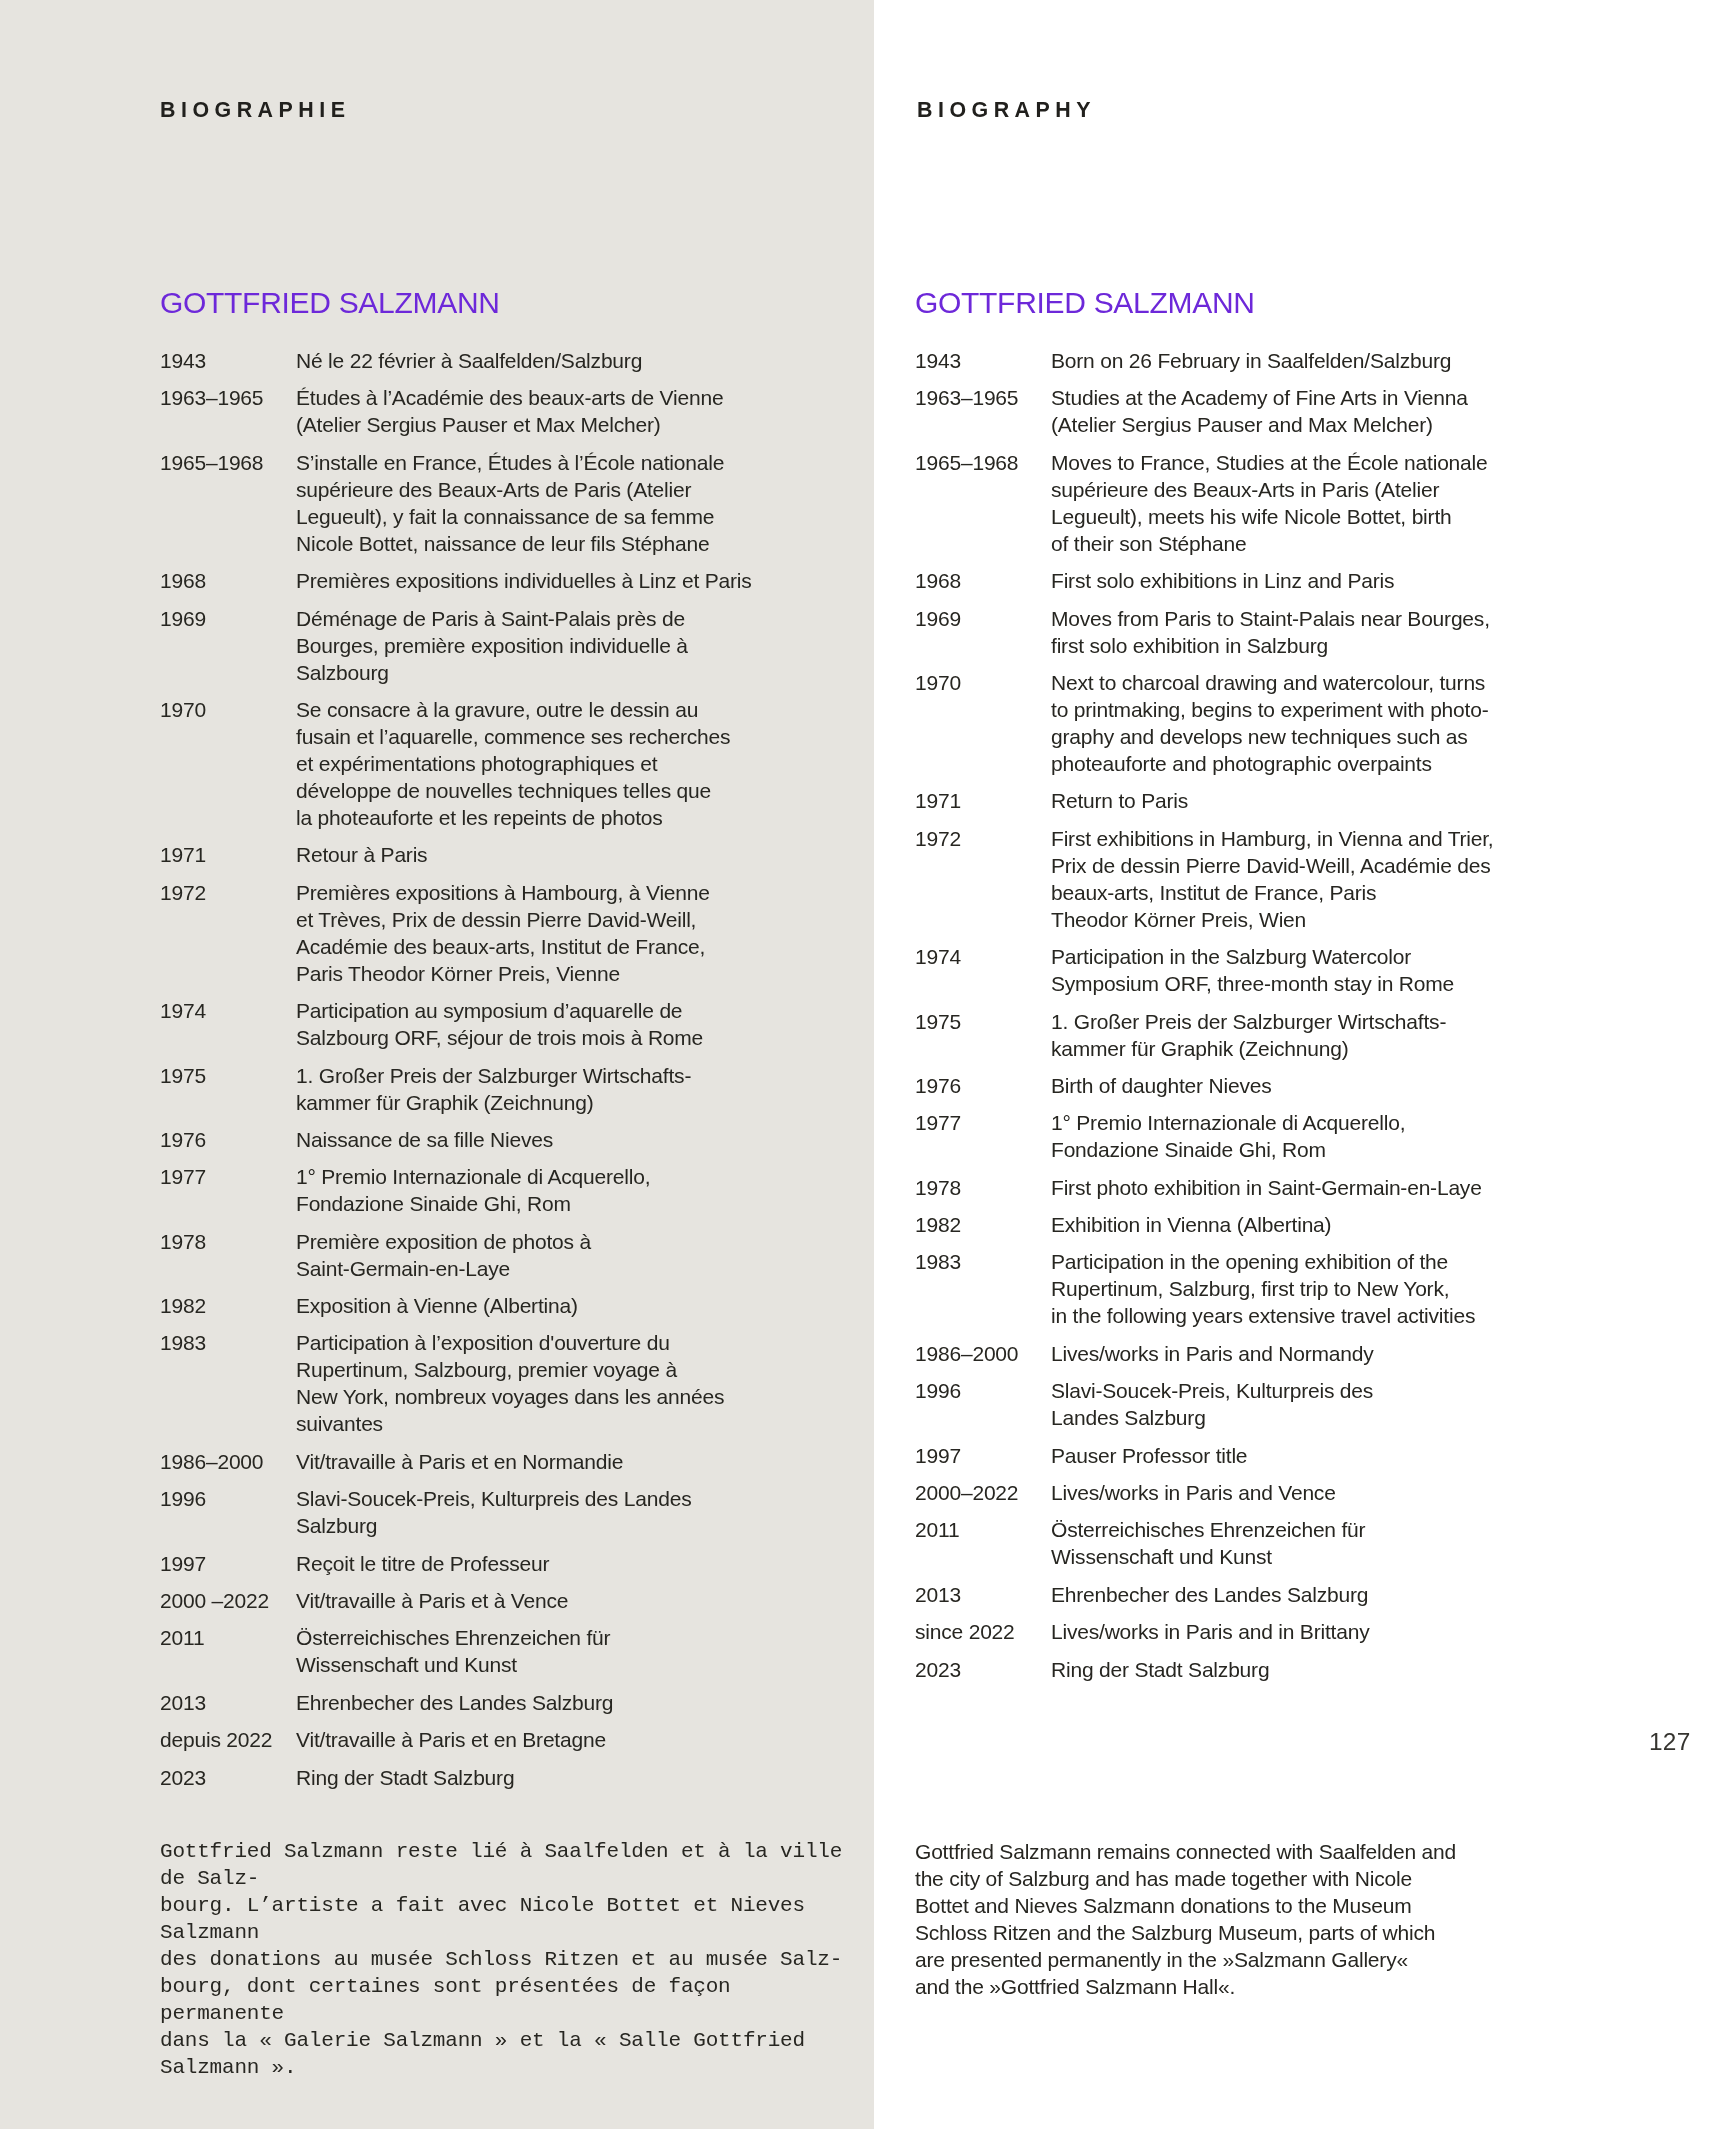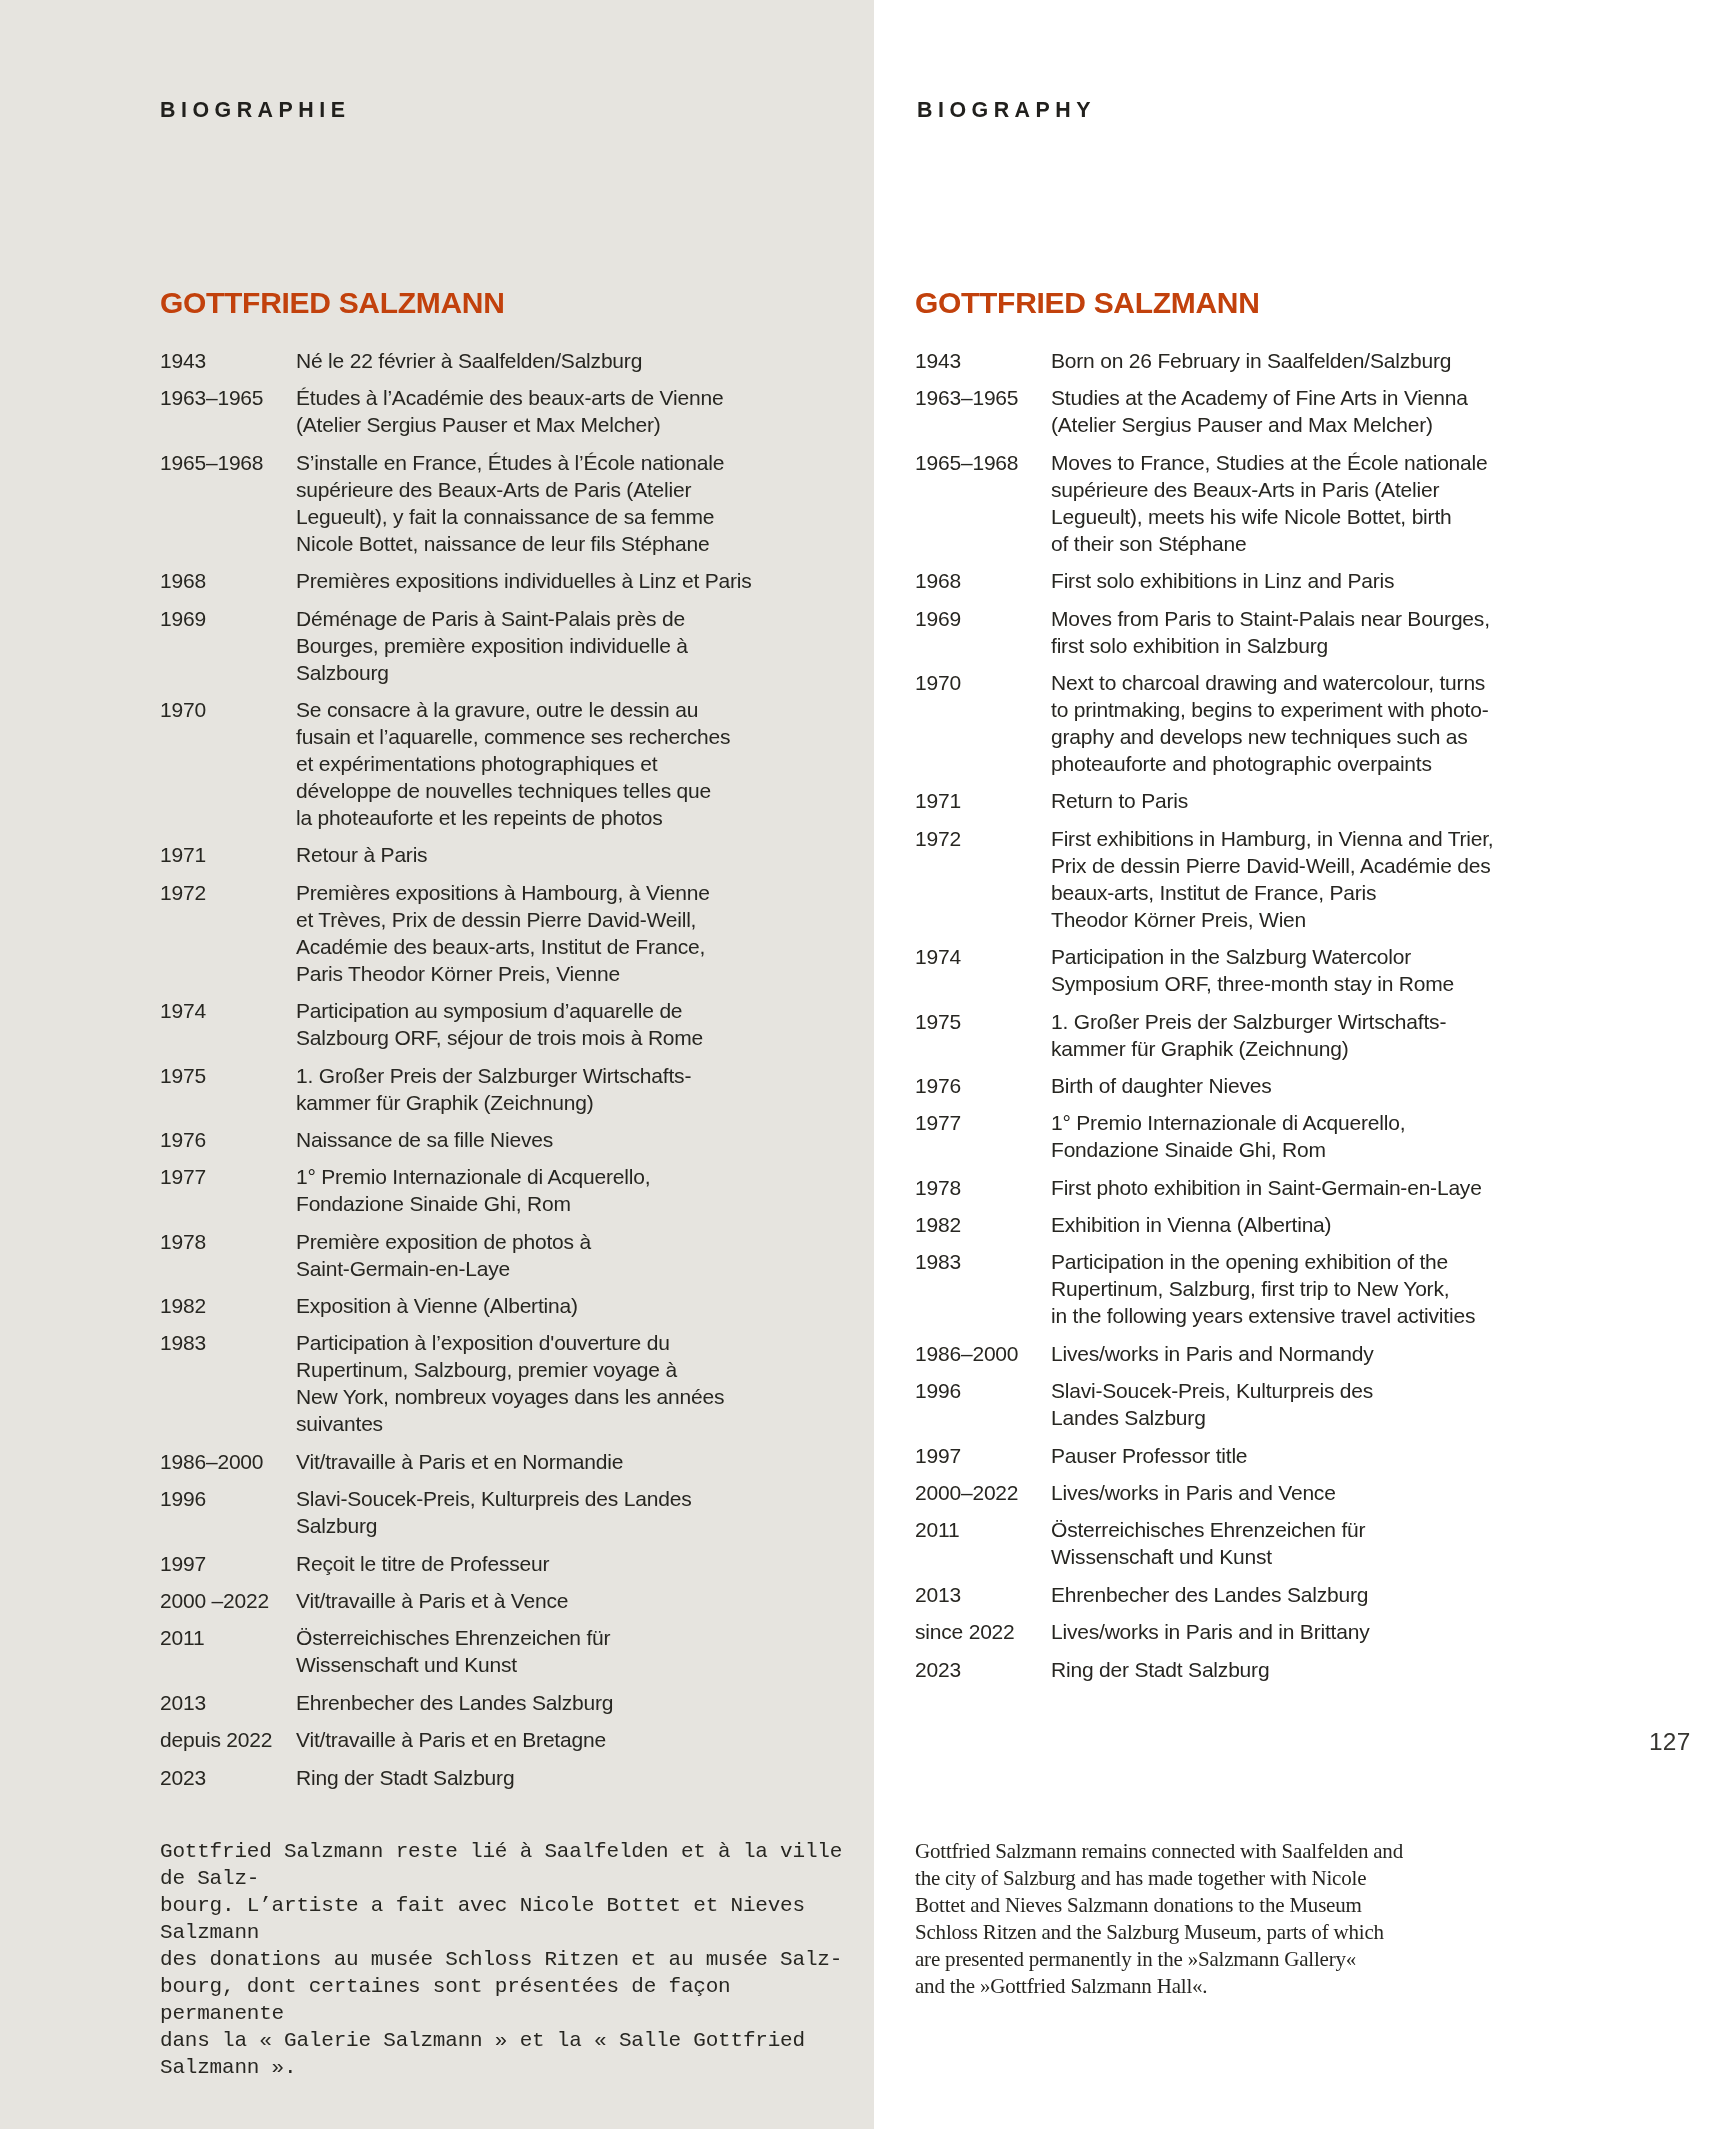--- a/index.html
+++ b/index.html
@@ -31,23 +31,23 @@
     letter-spacing: 5.5px;
     color: #21201d;
     white-space: nowrap;
   }
   .kicker.left  { left: 160px; }
   .kicker.right { left: 917px; }
   .col-title {
     position: absolute;
     top: 286px;
     font-size: 30px;
-    font-weight: bold;
+    font-weight: normal;
     letter-spacing: -0.3px;
-    color: #c2410c;
+    color: #6d28d9;
     white-space: nowrap;
   }
   .col-title.left  { left: 160px; }
   .col-title.right { left: 915px; }
   .timeline {
     position: absolute;
     top: 347px;
   }
   .timeline.left  { left: 160px;  width: 684px; }
   .timeline.right { left: 915px; width: 681px; }
@@ -61,21 +61,21 @@
   }
   .entry .year { white-space: nowrap; }
   .footer-par {
     position: absolute;
     top: 1838px;
     font-size: 21px;
     line-height: 27px;
     letter-spacing: -0.2px;
   }
   .footer-par.left  { left: 160px;  width: 691px; font-family: Liberation Mono, monospace; }
-  .footer-par.right { left: 915px; width: 691px; font-family: Liberation Serif, serif; }
+  .footer-par.right { left: 915px; width: 691px; }
   .page-number {
     position: absolute;
     top: 1728px;
     left: 1649px;
     font-size: 24.4px;
     letter-spacing: 0.3px;
     color: #35342f;
   }
 </style>
 </head>

